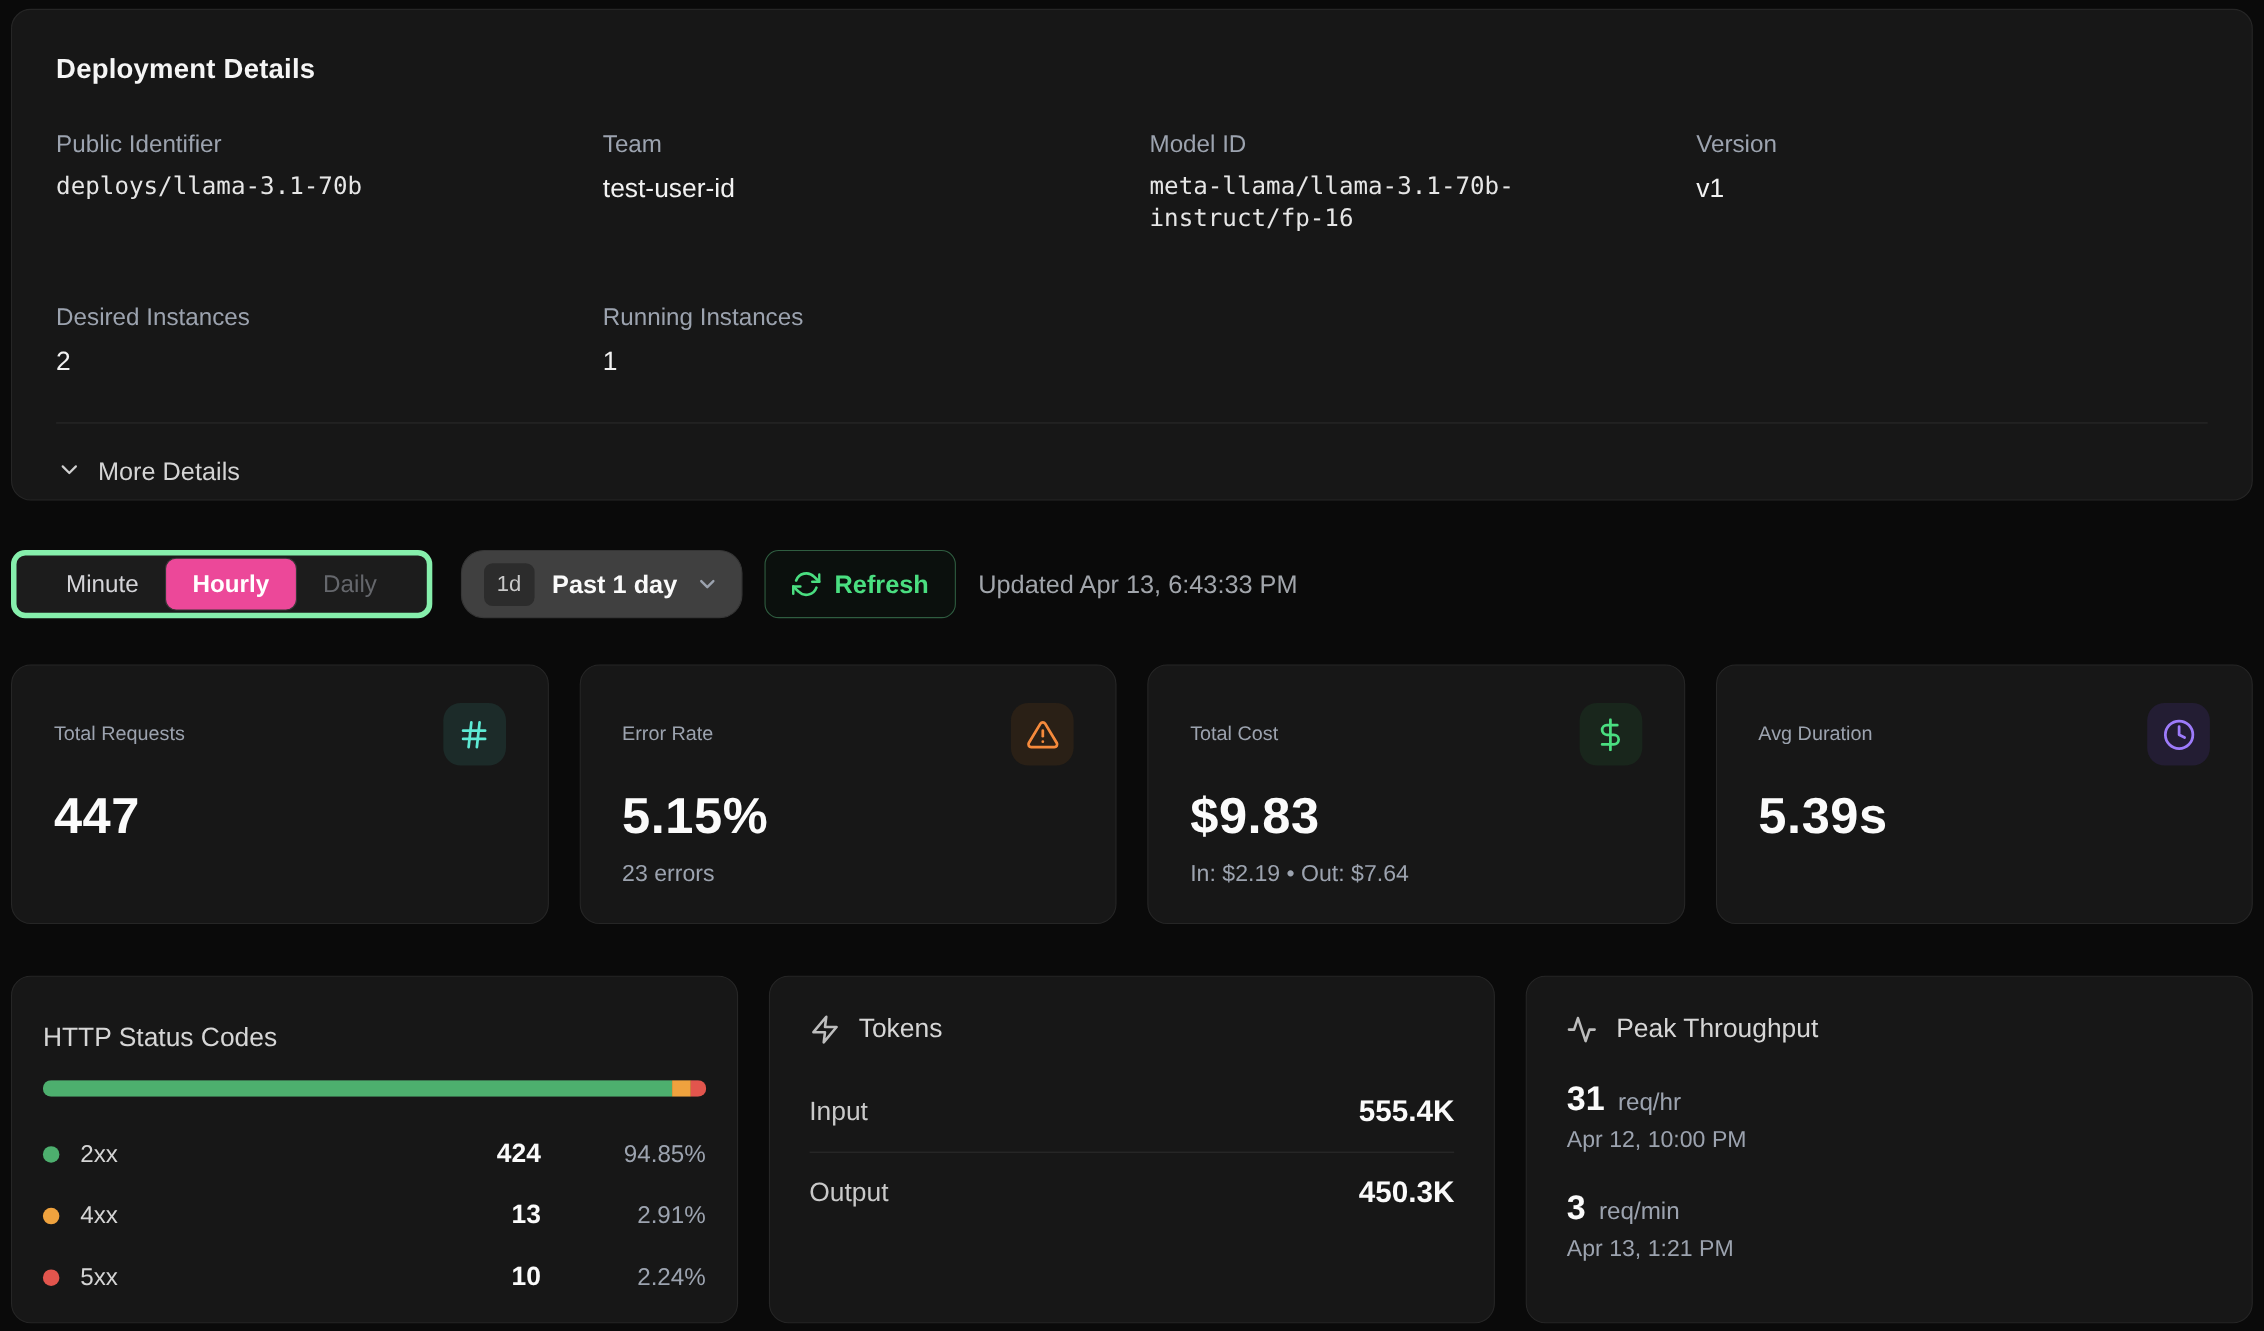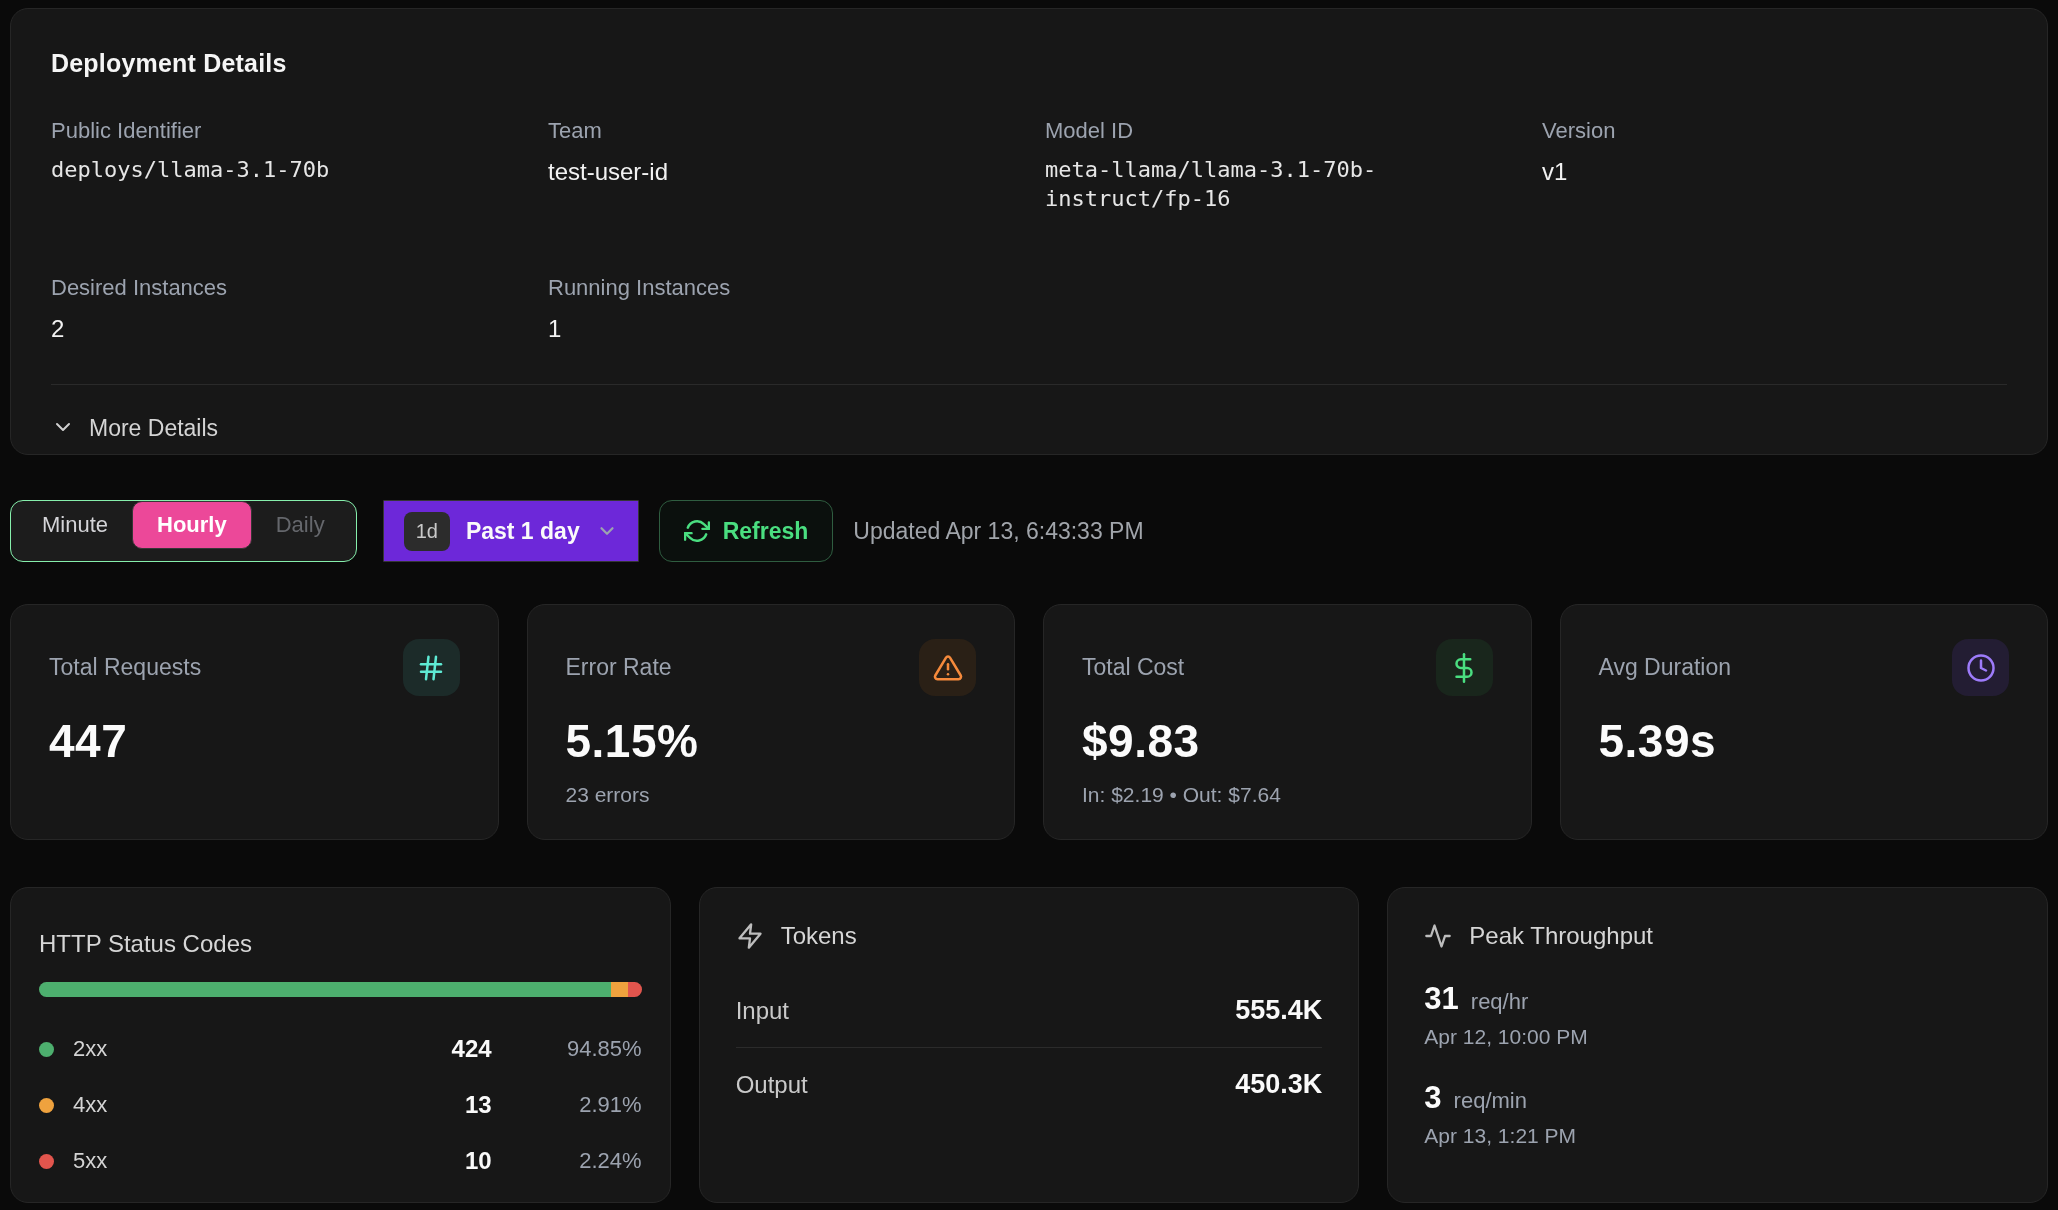--- a/index.html
+++ b/index.html
@@ -35,34 +35,34 @@
   .more-details {
     display:inline-flex; align-items:flex-start; gap:14px;
     margin-top:30px; color:#d4d4d4; font-size:23px; font-weight:500;
     cursor:pointer;
   }
   .more-details svg { color:#cfcfcf; }
 
   
   .controls-row { display:flex; align-items:center; margin-top:45px; height:62px; }
   .granularity-toggle {
-    display:flex; align-items:flex-start; height:62px; padding:0 7px;
-    background:#1c1c1c; border:1px solid #86efac; border-radius:13px;
+    display:flex; align-items:center; height:62px; padding:0 21px;
+    background:#1c1c1c; border:5px solid #86efac; border-radius:13px;
   }
   .toggle-option {
     height:48px; display:flex; align-items:center; padding:0 24px;
     font-size:22px; color:#d4d4d8; border-radius:10px; cursor:pointer;
   }
   .toggle-option.active {
     background:#ec4899; border:1px solid #363636; color:#ffffff; font-weight:600;
   }
   .toggle-option.dim { color:#65676c; }
   .range-dropdown {
     margin-left:26px; height:62px; display:flex; align-items:center; gap:16px;
-    background:#6d28d9; border:1px solid #363636; border-radius:1px;
+    background:#404040; border:1px solid #363636; border-radius:21px;
     padding:0 20px; cursor:pointer;
   }
   .range-badge {
     background:#2c2c2c; color:#c9c9c9; font-size:20px;
     border-radius:8px; padding:8px 12px;
   }
   .range-label { font-size:23px; font-weight:600; color:#fafafa; }
   .range-dropdown svg { color:#9ca3af; }
   .refresh-button {
     margin-left:20px; height:62px; display:flex; align-items:center; gap:13px;
@@ -72,21 +72,21 @@
   }
   .updated-text { margin-left:20px; font-size:23px; color:#a1a5ab; }
 
   
   .stats-row {
     margin-top:42px;
     display:grid; grid-template-columns:repeat(4,1fr); gap:28px;
   }
   .stat-card { height:236px; padding:34px 38px; }
   .stat-head { display:flex; justify-content:space-between; align-items:center; }
-  .stat-label { font-size:23px; color:#9ca3af; }
+  .stat-label { font-size:18px; color:#9ca3af; }
   .icon-tile {
     width:57px; height:57px; border-radius:16px;
     display:flex; align-items:center; justify-content:center;
   }
   .stat-value { margin-top:18px; font-size:46px; font-weight:700; color:#fbfbfb; letter-spacing:.5px; }
   .stat-subtext { margin-top:15px; font-size:21px; color:#9ca3af; }
 
   
   .bottom-row {
     margin-top:47px;

